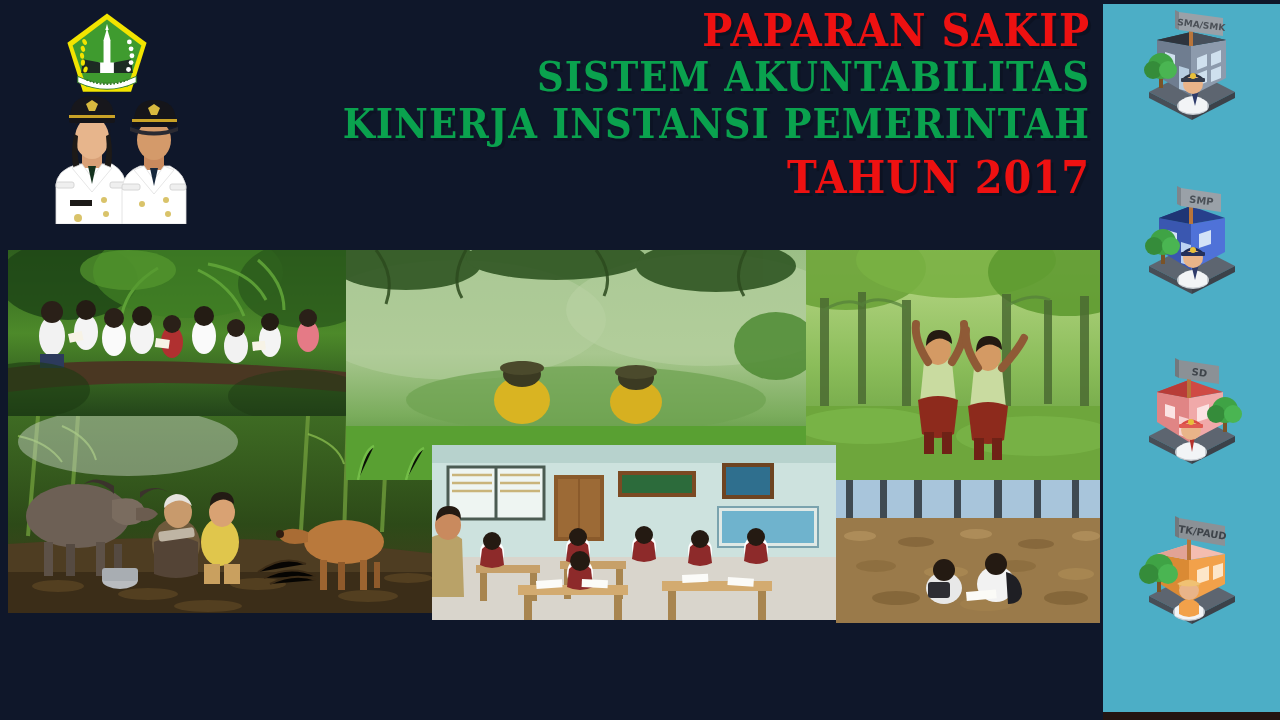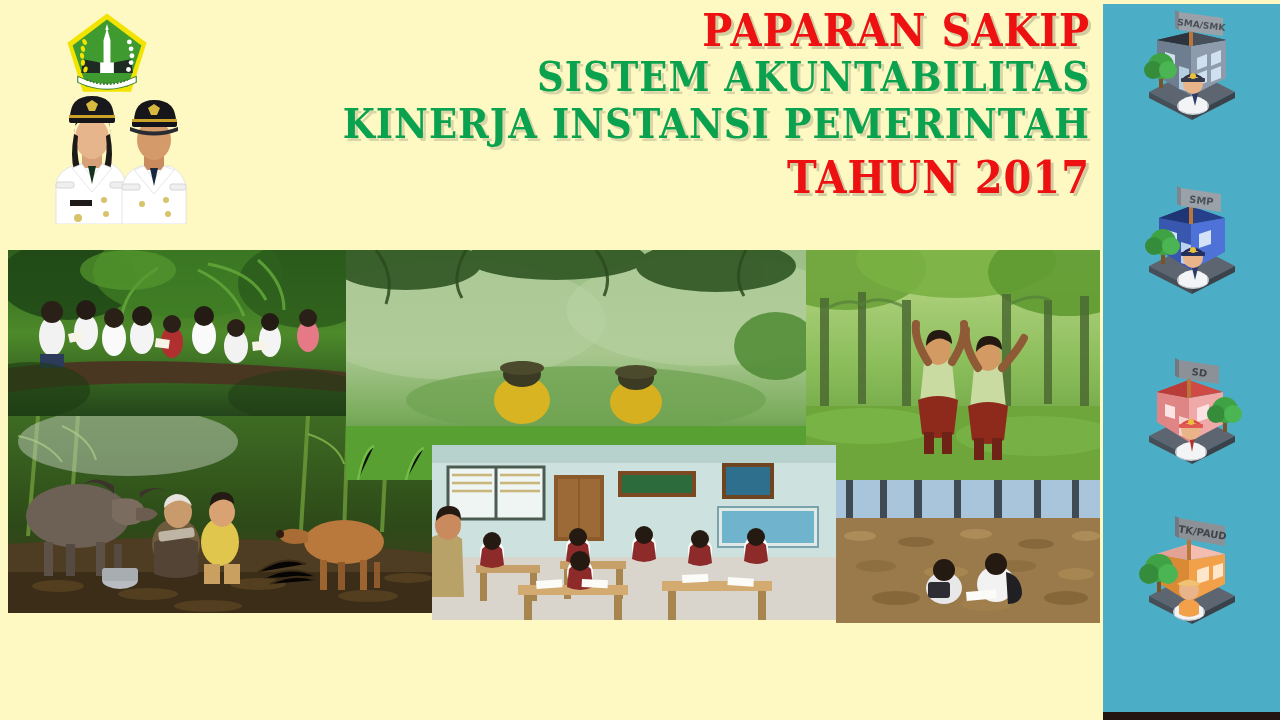--- a/index.html
+++ b/index.html
@@ -1,21 +1,21 @@
 <!DOCTYPE html>
 <html><head>
 <meta charset="utf-8">
 <style>
   * { margin:0; padding:0; box-sizing:border-box; }
   html, body {
     width:1280px; height:720px; overflow:hidden;
     background:#ffffff;
     font-family:"Liberation Sans", sans-serif;
   }
-  .slide { position:relative; width:1280px; height:720px; background:#fef9c3; overflow:hidden; }
+  .slide { position:relative; width:1280px; height:720px; background:#0f172a; overflow:hidden; }
 
   
   .crest-block { position:absolute; left:16px; top:4px; width:180px; height:225px; }
 
   .crest { position:absolute; left:48px; top:6px; width:86px; height:88px; }
   .crest svg { display:block; width:100%; height:100%; }
 
   .leaders { position:absolute; left:10px; top:70px; width:165px; height:150px; }
   .leaders svg { display:block; width:100%; height:100%; }
 

